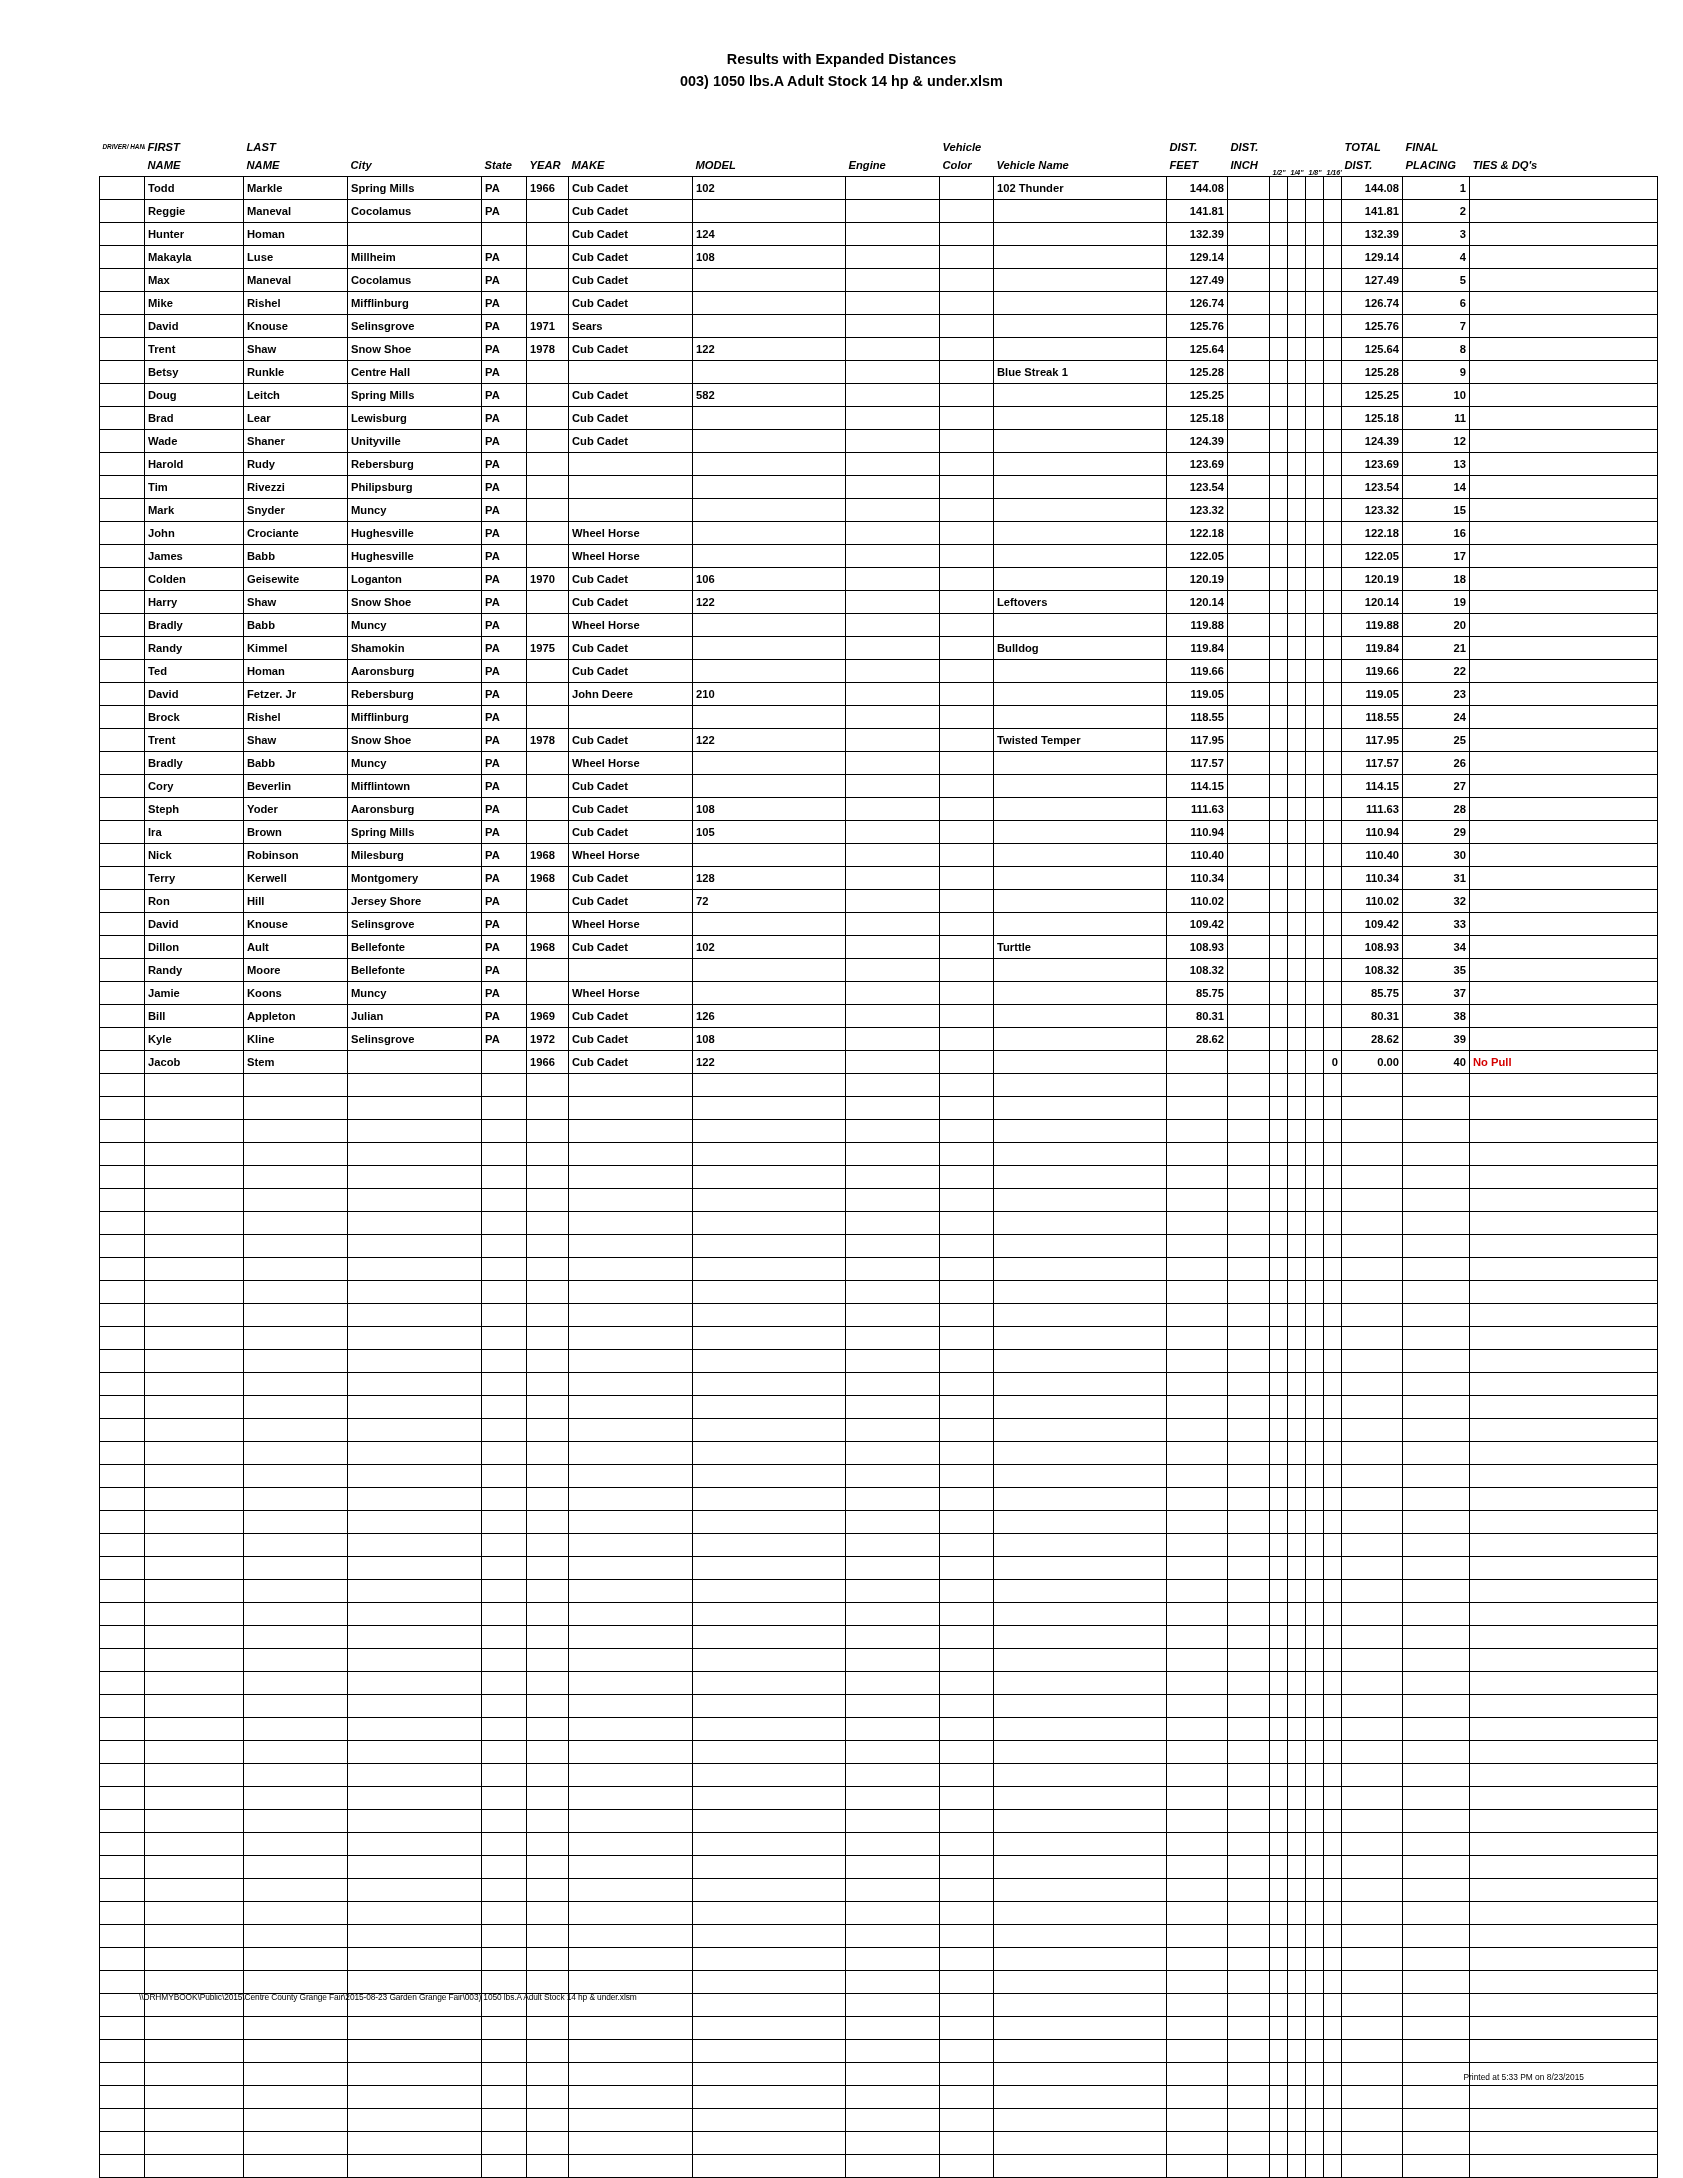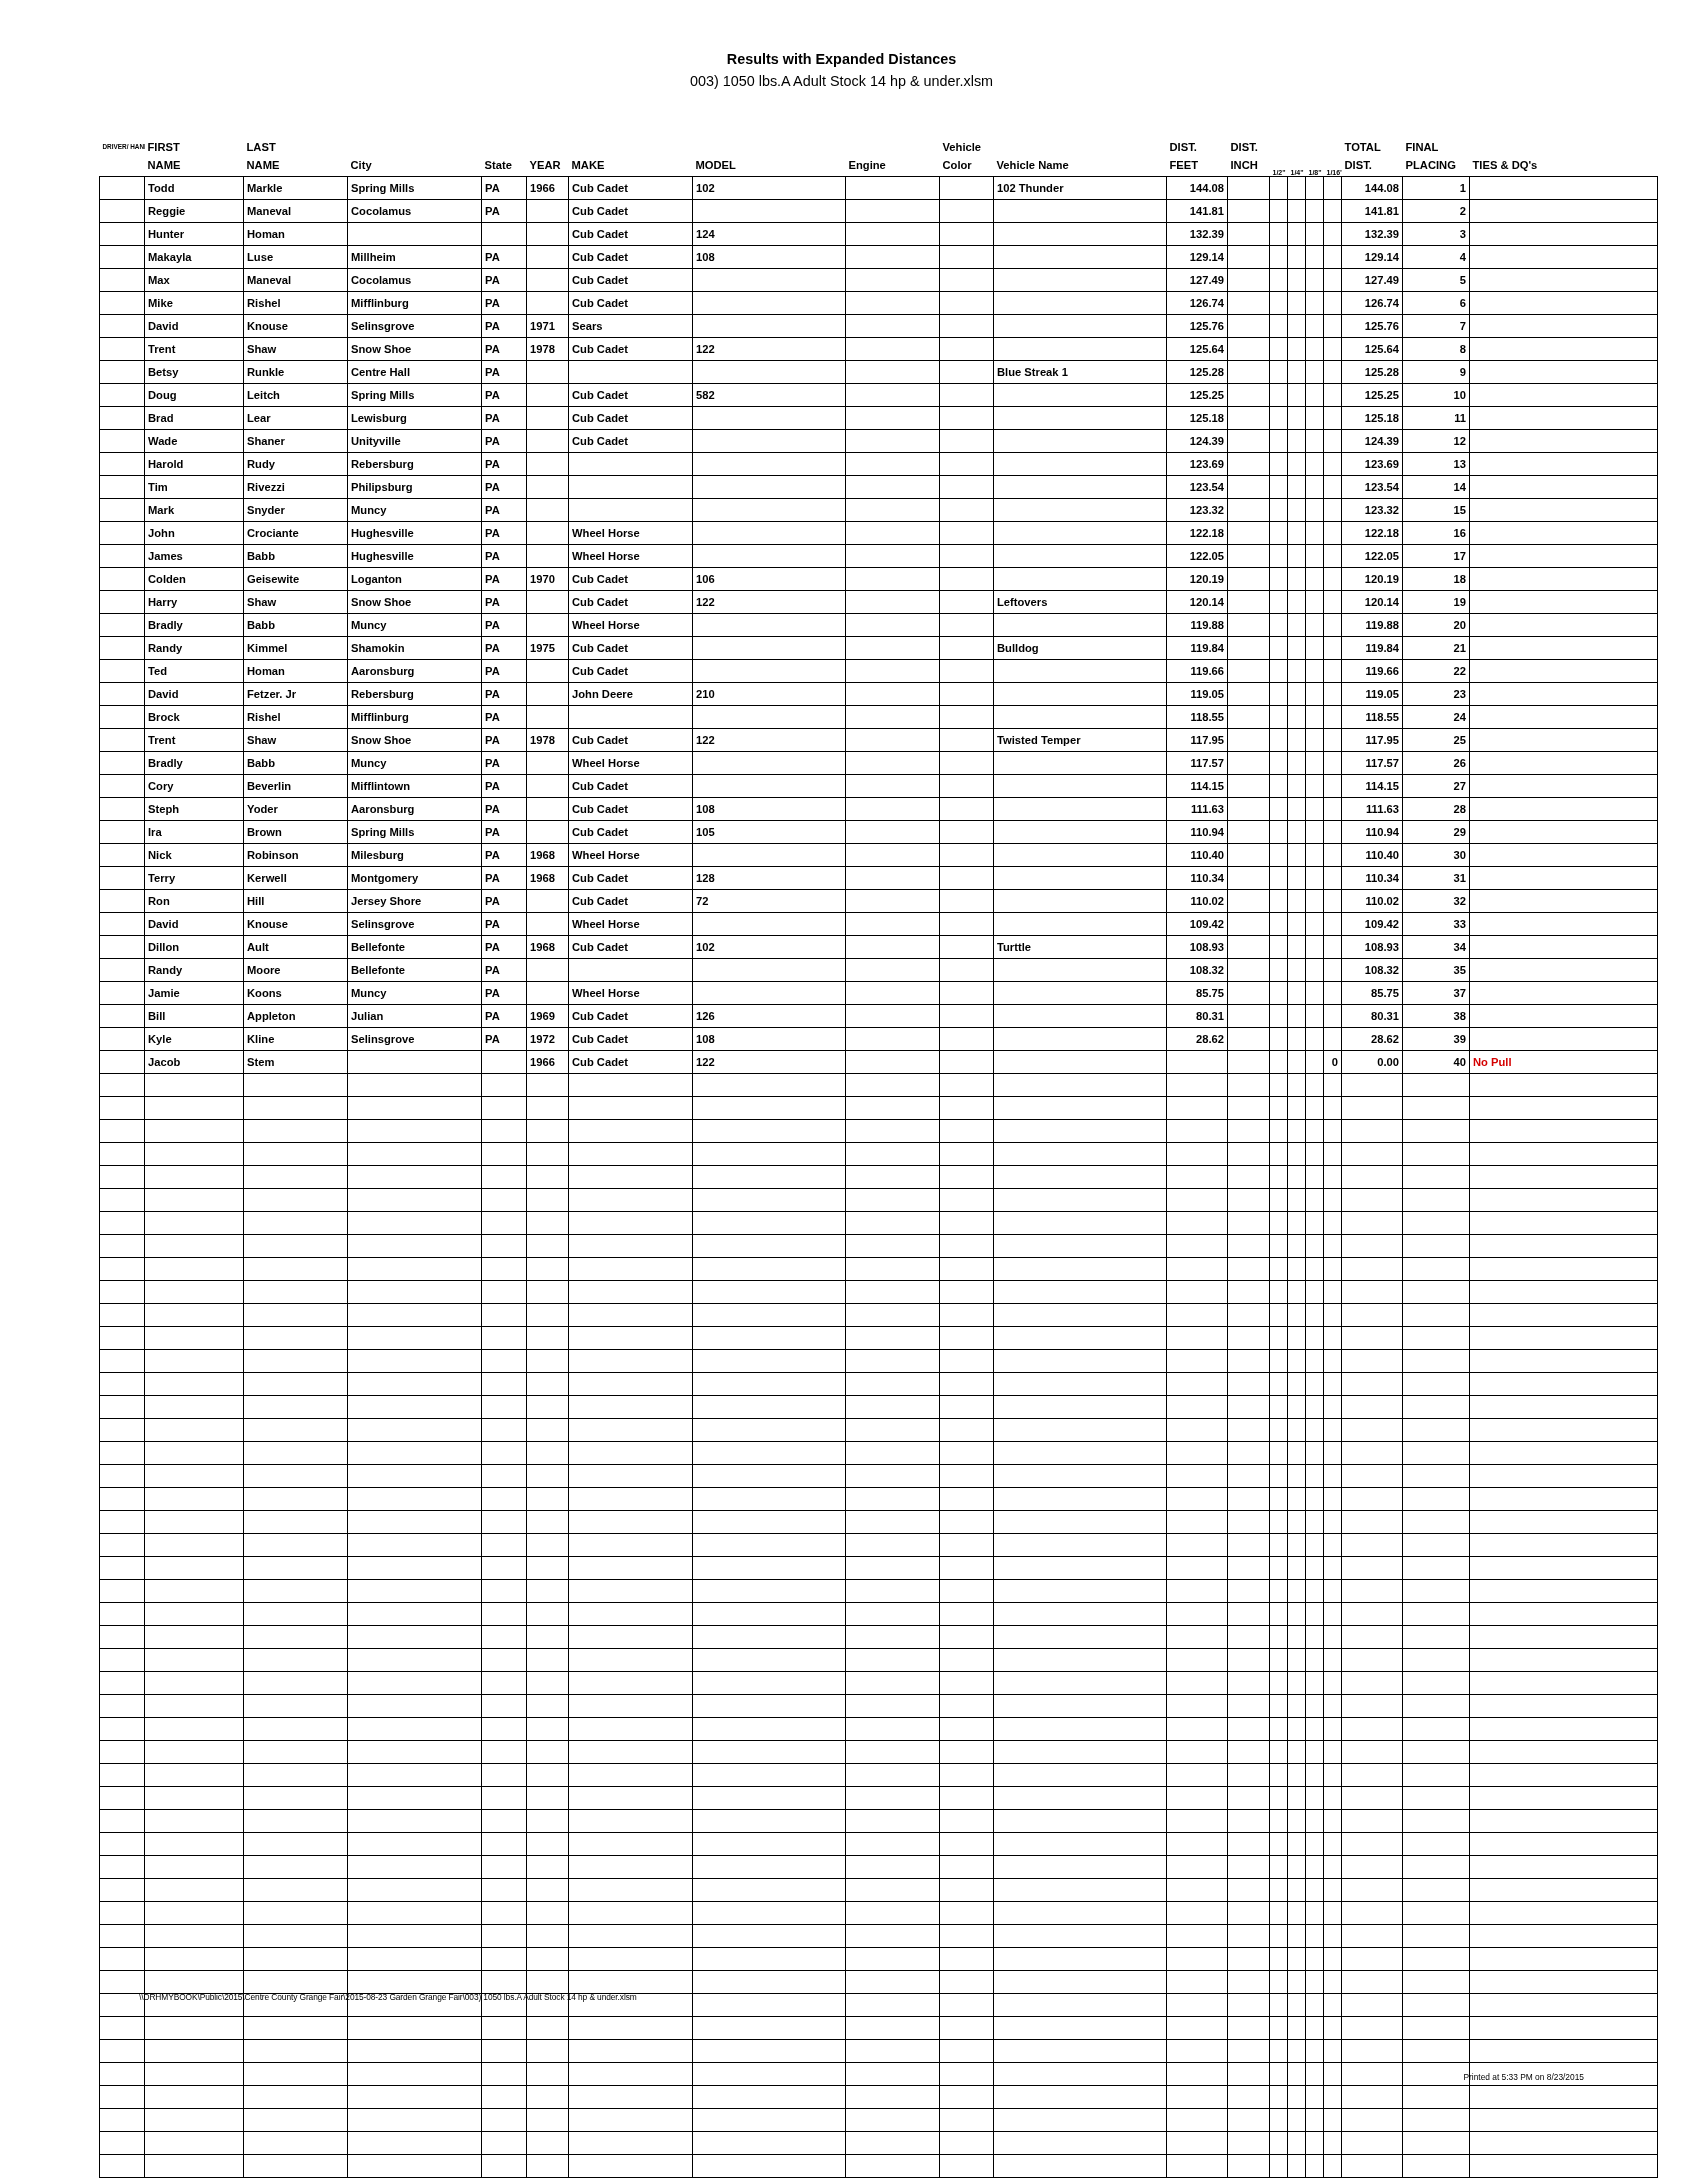--- a/index.html
+++ b/index.html
@@ -21,21 +21,21 @@
     box-sizing: border-box;
   }
   .title-block {
     text-align: center;
     padding-top: 48px;
     font-size: 14.4px;
     font-weight: bold;
     line-height: 1.55;
   }
   .title-line2 {
-    font-weight: normal;
+    font-weight: bold;
   }
   .table-wrap {
     position: absolute;
     left: 99px;
     top: 139px;
     width: 1490px;
   }
   table.results {
     border-collapse: collapse;
     table-layout: fixed;
@@ -53,20 +53,21 @@
     font-size: 11.2px;
   }
   
   thead td {
     border: none !important;
     font-weight: bold;
     font-size: 11.2px;
     height: 16px;
     padding: 0 3px;
     vertical-align: bottom;
+    font-style: italic;
   }
   thead td.tiny {
     font-size: 7px;
     text-align: center;
     vertical-align: bottom;
   }
   thead tr.hdr-top td {
     height: 15px;
   }
   .c-driver { width: 45px; font-size: 6.4px; line-height: 1.15; }

